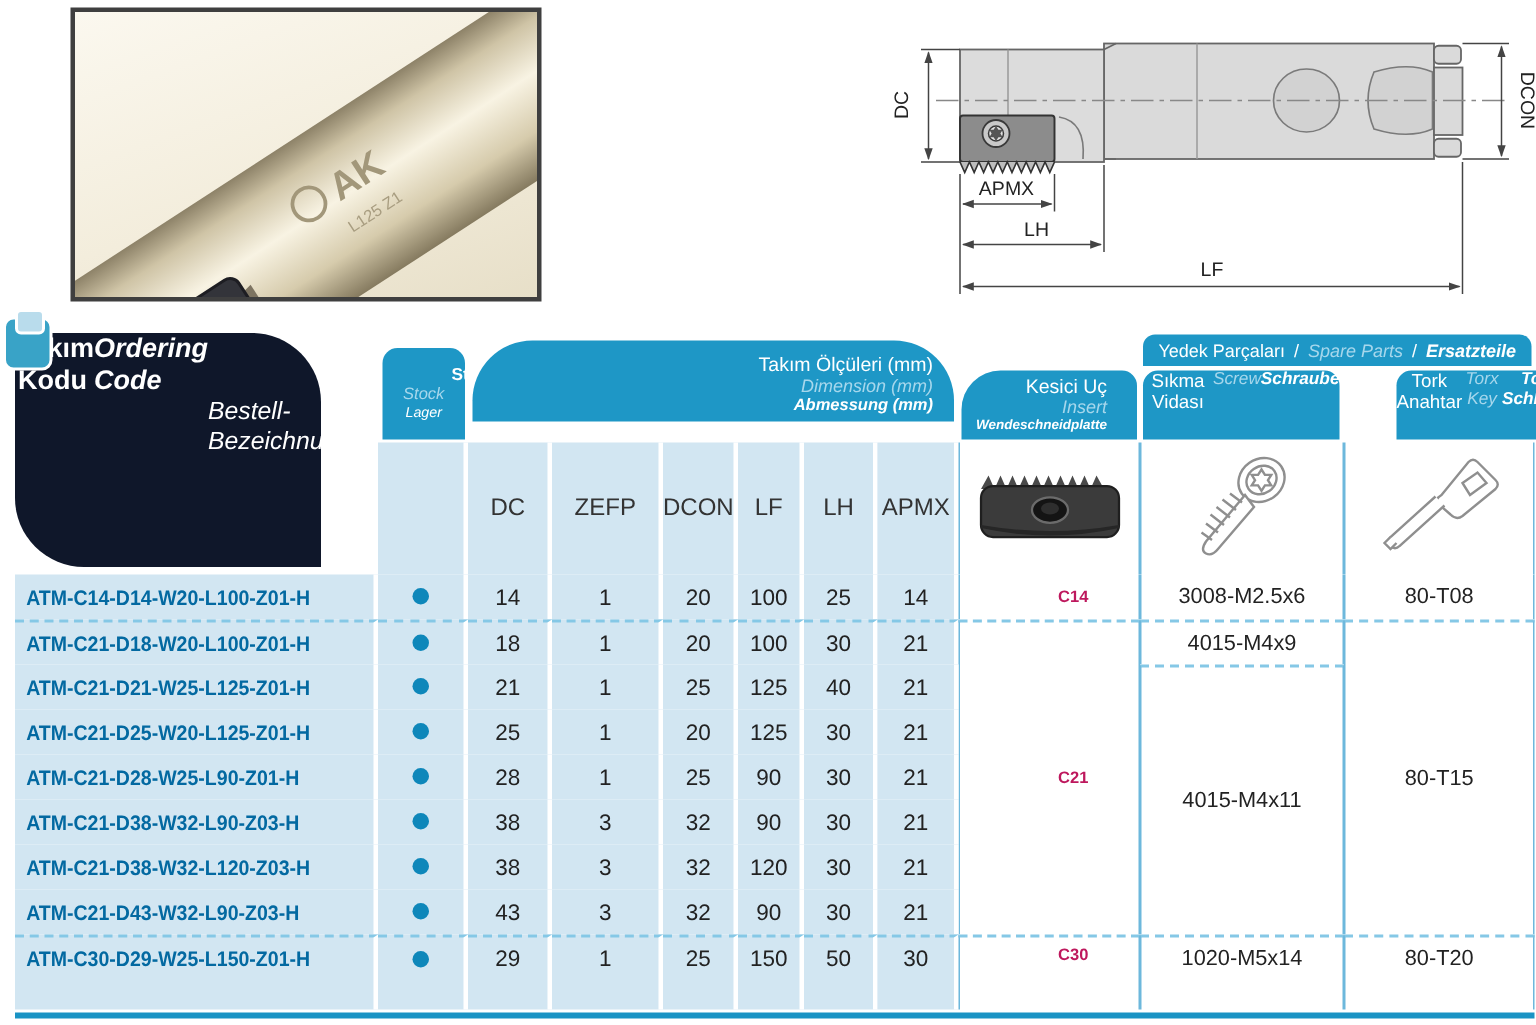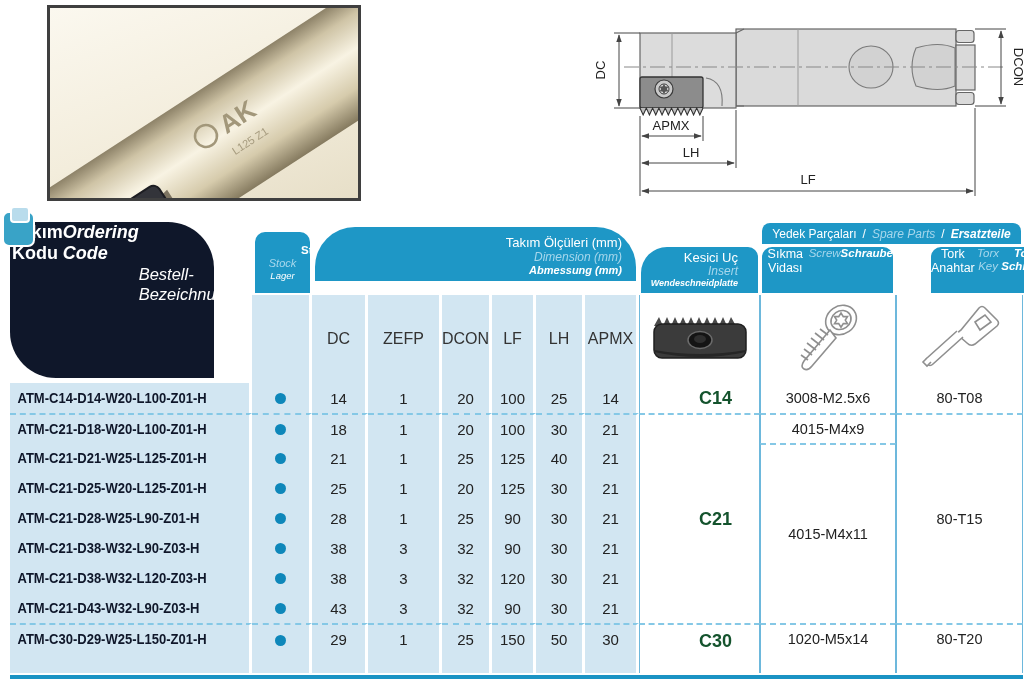--- a/index.html
+++ b/index.html
@@ -65,27 +65,27 @@
   table.main{position:absolute;left:10px;top:295px;border-collapse:separate;border-spacing:0;
     table-layout:fixed;width:1013px;}
   td{padding:0;margin:0;}
   .lb{background:#d2e6f2;border-right:3px solid #fff;}
   .hdr-lbl{font-size:16px;color:#333;text-align:center;}
   .hdr-code{background:#fff;}
   .wcell{background:#fff;border-left:1px solid #6db8dc;border-right:1px solid #6db8dc;text-align:center;}
   tr.hdr{height:88px;}
   tr.r{height:30px;}
   tr.rlast{height:50px;}
-  td.code{font-size:14px;font-weight:bold;color:#0f172a;text-align:left;}
+  td.code{font-size:14px;font-weight:bold;color:#0369a1;text-align:left;}
   td.code span{display:inline-block;transform:scaleX(.93);transform-origin:left center;
     padding-left:8px;white-space:nowrap;}
   td.num{font-size:15px;color:#222;text-align:center;}
   td.stokc{text-align:center;}
   .dot{display:inline-block;width:11px;height:11px;border-radius:50%;background:#0e87ba;vertical-align:middle;}
-  td.insname{font-size:18px;font-weight:bold;color:#14532d;padding-left:32px;}
+  td.insname{font-size:11px;font-weight:bold;color:#be185d;padding-left:32px;}
   td.partname{font-size:14.5px;color:#222;}
   td.dash{border-top:2px dashed #85c8e6;}
   tr.rlast td{vertical-align:top;padding-top:6px;}
   .bottom-line{left:10px;top:675px;width:1013px;height:4px;background:#1a93c4;}
 </style>
 </head>
 <body>
 
 <div class="abs photo-frame">
   <svg width="308" height="190" viewBox="0 0 308 190">

